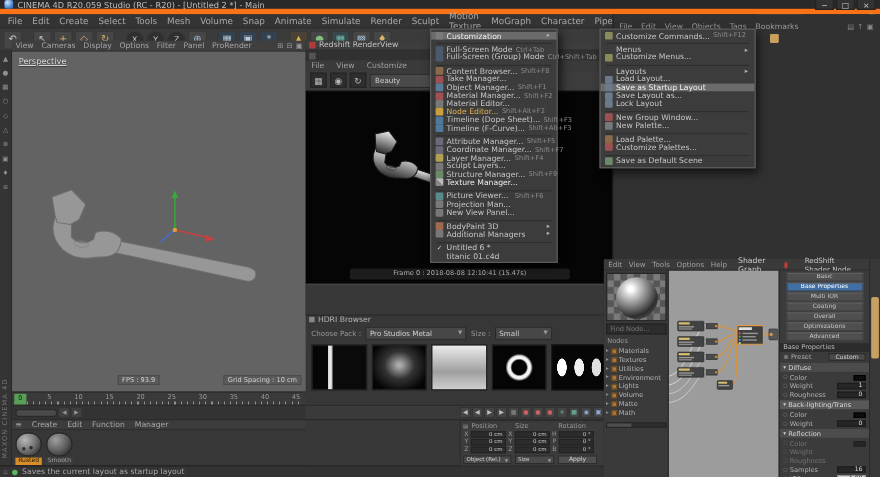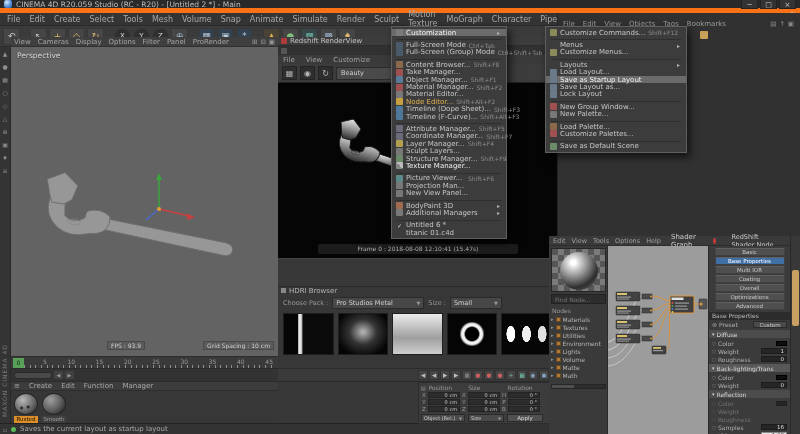--- a/index.html
+++ b/index.html
@@ -39,21 +39,21 @@
   .leftstrip{left:0;top:47px;width:11px;height:376px;background:#343434;border-right:1px solid #2a2a2a;flex-direction:column;display:flex;align-items:center;padding-top:4px;gap:7px;}
   .lic{font-size:6px;color:#8f8f8f;line-height:6px;}
   .branding{left:1px;top:338px;width:9px;height:86px;writing-mode:vertical-rl;transform:rotate(180deg);font-size:6px;letter-spacing:1px;color:#787878;text-align:center;}
 
   
   .vpmenu{left:11px;top:37px;width:267px;height:10px;background:#3f3f3f;border-bottom:1px solid #303030;padding:0 3px;gap:7px;}
   .vpmenu span{font-size:7px;color:#a5a5a5;}
   .vpmenu .vptools{margin-left:auto;gap:3px;display:flex;}
   .vpmenu .vptools span{font-size:6.5px;color:#9a9a9a;}
   .vpcanvas{left:11px;top:47px;width:267px;height:309px;background:#636363;overflow:hidden;}
-  .vplabel{left:6px;top:4px;font-size:7.5px;color:#d6d6d6;text-shadow:0 1px 1px #00000060;}
+  .vplabel{left:6px;top:4px;font-size:7.5px;color:#d6d6d6;text-shadow:0 1px 1px #00000060;text-decoration:underline;}
   .vpinfo{background:#55555590;border:1px solid #4a4a4a;color:#d2d2d2;font-size:6px;padding:0 3px;height:9px;line-height:8px;}
 
   
   .ruler{left:11px;top:356px;width:267px;height:12px;background:#3a3a3a;border-top:1px solid #2c2c2c;}
   .ruler .ticks{position:absolute;bottom:0;left:2px;right:2px;height:3px;background:repeating-linear-gradient(90deg,#8f8f8f 0 1px,transparent 1px 5.6px);}
   .ruler .nums{position:absolute;left:32px;right:5px;top:1px;display:flex;justify-content:space-between;font-size:6px;color:#9a9a9a;}
   .marker{position:absolute;left:2px;top:1px;width:11px;height:10px;background:#58a058;color:#0e2a0e;font-size:6px;text-align:center;line-height:10px;}
   .tscroll{left:11px;top:368px;width:267px;height:13px;background:#333333;border-top:1px solid #2a2a2a;padding:2px 3px;gap:2px;}
   .tthumb{width:38px;height:7px;background:#4a4a4a;border-radius:3px;border:1px solid #2a2a2a;}
   .tsbtn{width:9px;height:8px;background:#414141;color:#9a9a9a;font-size:5px;text-align:center;line-height:8px;}

